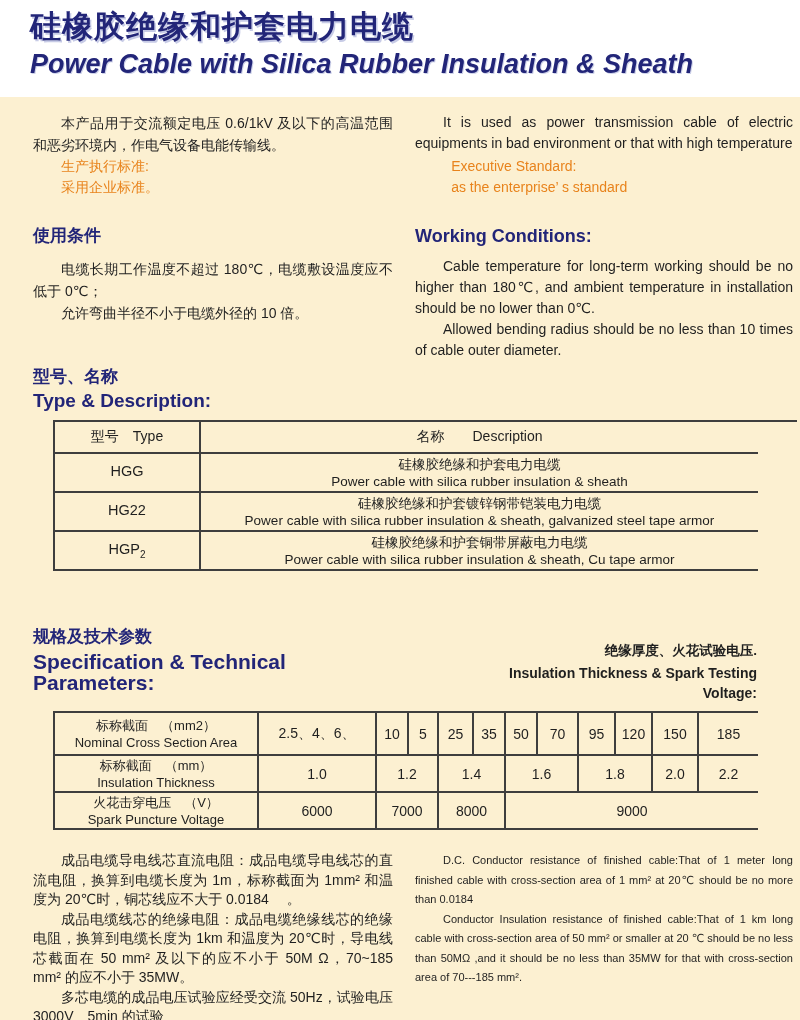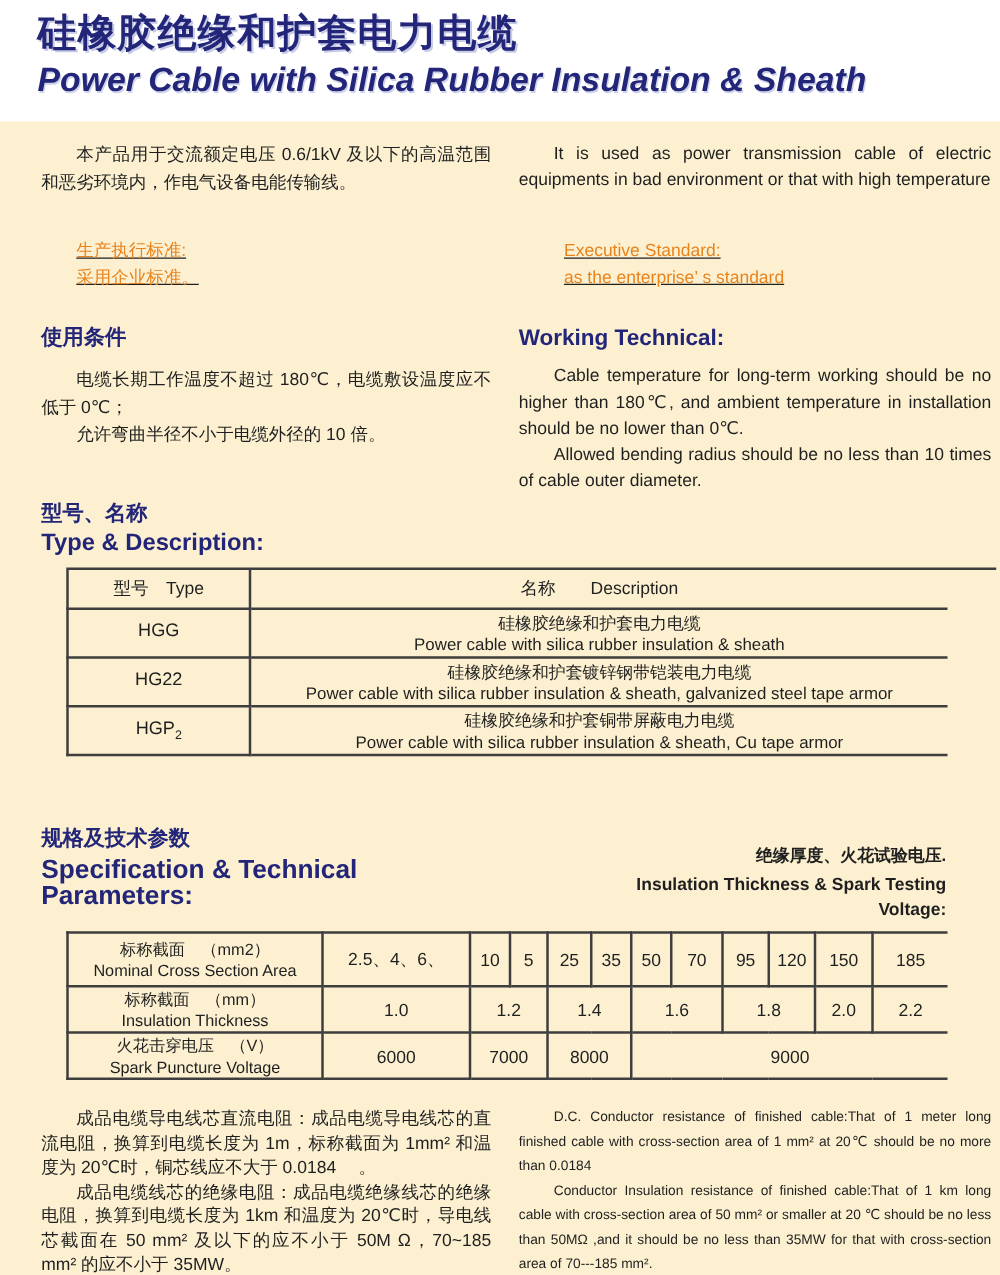--- a/index.html
+++ b/index.html
@@ -37,21 +37,21 @@
   
   .row{display:flex;}
   .col-l{margin-left:33px;width:360px;}
   .col-r{margin-left:22px;width:378px;}
   p{margin:0;}
   .zh-body{font-size:14px;line-height:22px;text-align:justify;}
   .en-body{font-size:14px;line-height:21px;text-align:justify;}
   .indent{text-indent:28px;}
   
   .intro-row{margin-top:15px;}
-  .standards-row{margin-top:34px;text-decoration:underline;}
+  .standards-row{}
   .orange{color:var(--accent-orange);font-size:14px;line-height:21px;}
   .std-l{padding-left:28px;}
   .std-r{padding-left:36px;}
   
   .working-row{margin-top:28px;}
   .h-zh{font-size:17px;font-weight:bold;color:var(--accent-blue);line-height:20px;}
   .h-en{font-size:18px;font-weight:bold;color:var(--accent-blue);line-height:21px;}
   .working-row .h-zh{margin-bottom:12px;}
   .working-row .h-en{margin-bottom:9px;}
   
@@ -131,21 +131,21 @@
     </div>
   </div>
 
   <div class="row working-row">
     <div class="col-l">
       <div class="h-zh">使用条件</div>
       <p class="zh-body indent">电缆长期工作温度不超过 180℃，电缆敷设温度应不低于 0℃；</p>
       <p class="zh-body indent">允许弯曲半径不小于电缆外径的 10 倍。</p>
     </div>
     <div class="col-r">
-      <div class="h-en">Working Technical:</div>
+      <div class="h-en">Working Conditions:</div>
       <p class="en-body indent">Cable temperature for long-term working should be no higher than 180℃, and ambient temperature in installation should be no lower than 0℃.</p>
       <p class="en-body indent">Allowed bending radius  should be no less than 10 times of cable outer diameter.</p>
     </div>
   </div>
 
   <div class="type-heading">
     <div class="h-zh">型号、名称</div>
     <div class="h-en">Type &amp; Description:</div>
   </div>
 

